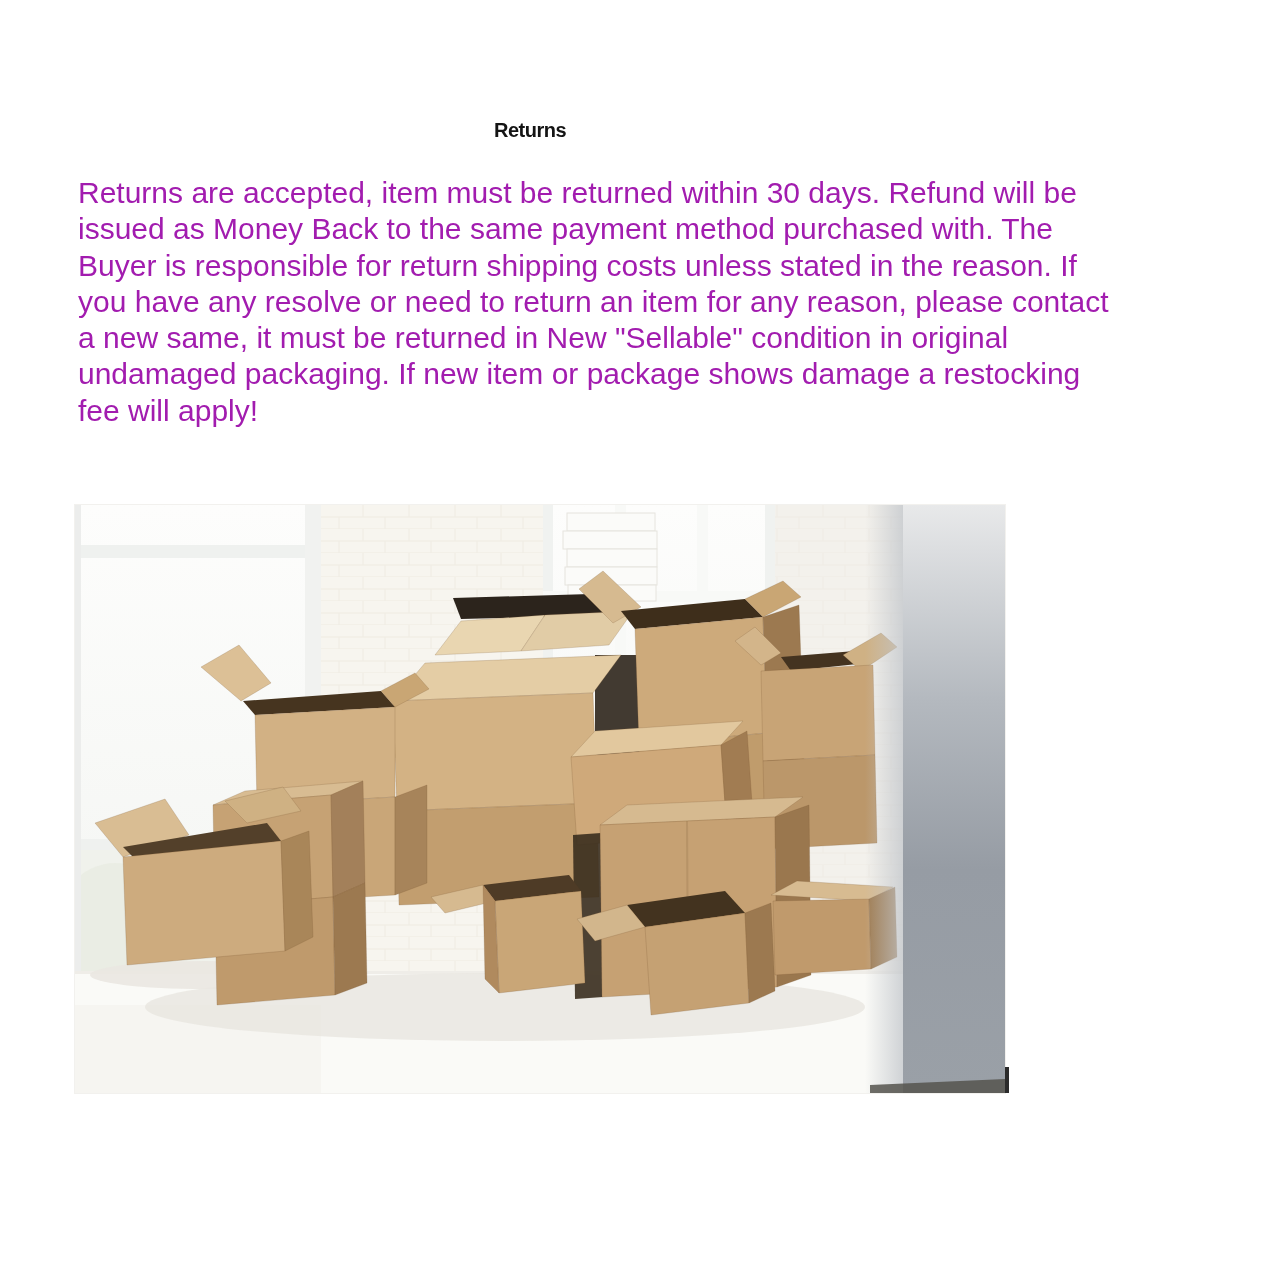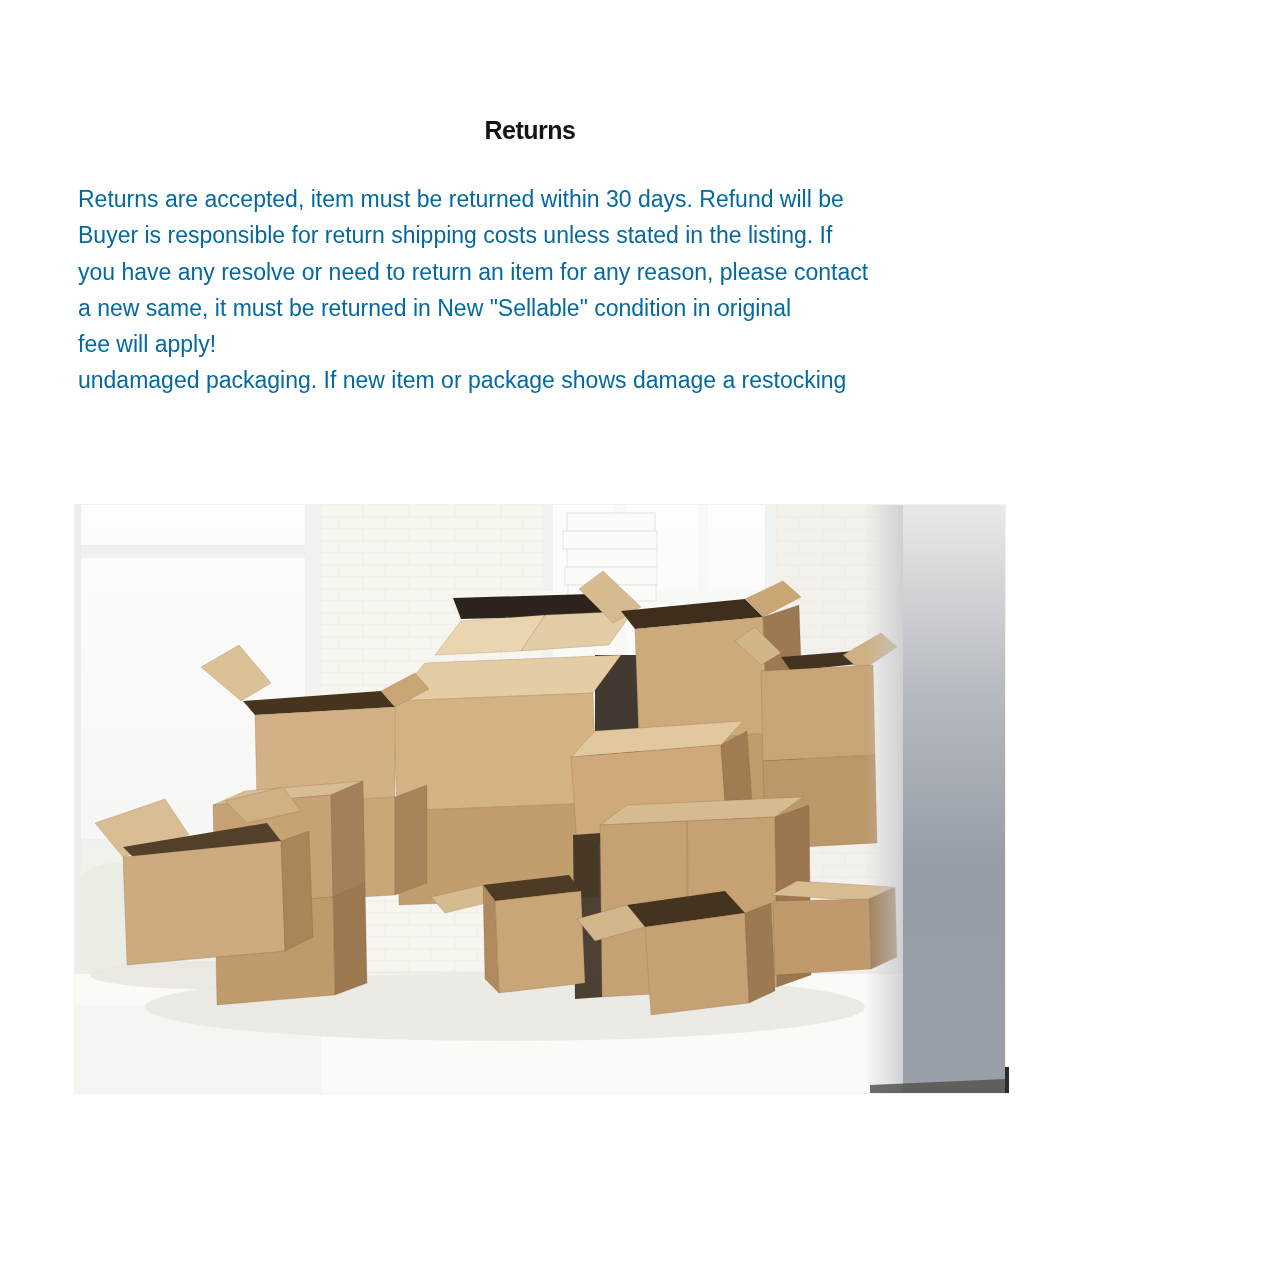--- a/index.html
+++ b/index.html
@@ -5,26 +5,26 @@
   html,body{margin:0;padding:0;}
   body{
     width:1280px;height:1280px;position:relative;overflow:hidden;
     background:#ffffff;
     font-family:"Liberation Sans", sans-serif;
   }
   .page{position:absolute;inset:0;}
   .title{
     position:absolute;top:113px;left:0;width:1060px;
     text-align:center;margin:0;
-    font-size:25px;font-weight:700;letter-spacing:-0.5px;
+    font-size:20px;font-weight:700;letter-spacing:-0.5px;
     color:#141414;line-height:34px;
   }
   .para{
-    position:absolute;left:78px;top:181px;
-    font-size:23px;line-height:36.3px;color:#0369a1;
+    position:absolute;left:78px;top:175px;
+    font-size:30px;line-height:36.3px;color:#a21caf;
     white-space:nowrap;
   }
   .para .line{white-space:nowrap;}
   .photo{
     position:absolute;left:75px;top:505px;width:930px;height:588px;
     margin:0;overflow:hidden;
     box-shadow:0 0 0 1px #f2f1ee;
     background:#f7f6f3;
   }
   .photo svg{display:block;width:930px;height:588px;}
@@ -35,25 +35,26 @@
 </style>
 </head>
 <body>
 
 <div class="page">
 
   <h1 class="title">Returns</h1>
 
   <div class="para">
       <div class="line">Returns are accepted, item must be returned within 30 days. Refund will be</div>
-      <div class="line">Buyer is responsible for return shipping costs unless stated in the listing. If</div>
+      <div class="line">issued as Money Back to the same payment method purchased with. The</div>
+      <div class="line">Buyer is responsible for return shipping costs unless stated in the reason. If</div>
       <div class="line">you have any resolve or need to return an item for any reason, please contact</div>
       <div class="line">a new same, it must be returned in New "Sellable" condition in original</div>
+      <div class="line">undamaged packaging. If new item or package shows damage a restocking</div>
       <div class="line">fee will apply!</div>
-      <div class="line">undamaged packaging. If new item or package shows damage a restocking</div>
     </div>
 
   <figure class="photo" role="img" aria-label="Pile of brown cardboard moving boxes, several with open flaps, stacked on a white floor in a bright room with large windows and white brick walls; blurred gray wall edge along the right side">
     <svg viewBox="0 0 930 588" xmlns="http://www.w3.org/2000/svg">
       <defs>
         <linearGradient id="winG" x1="0" y1="0" x2="0" y2="1">
           <stop offset="0" stop-color="#fdfdfc"></stop>
             <stop offset="1" stop-color="#f2f4f1"></stop>
         </linearGradient>
         <linearGradient id="bandV" x1="0" y1="0" x2="0" y2="1">

